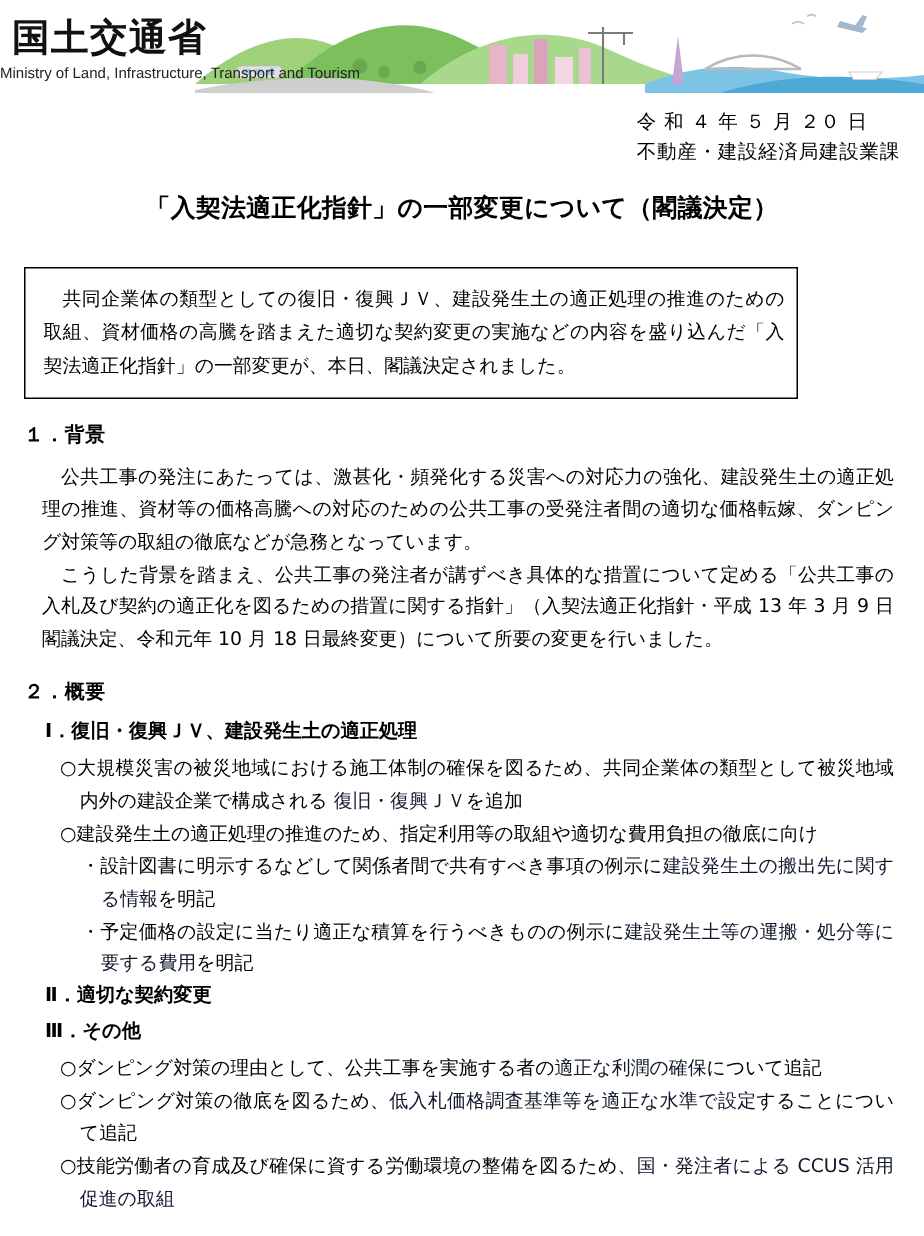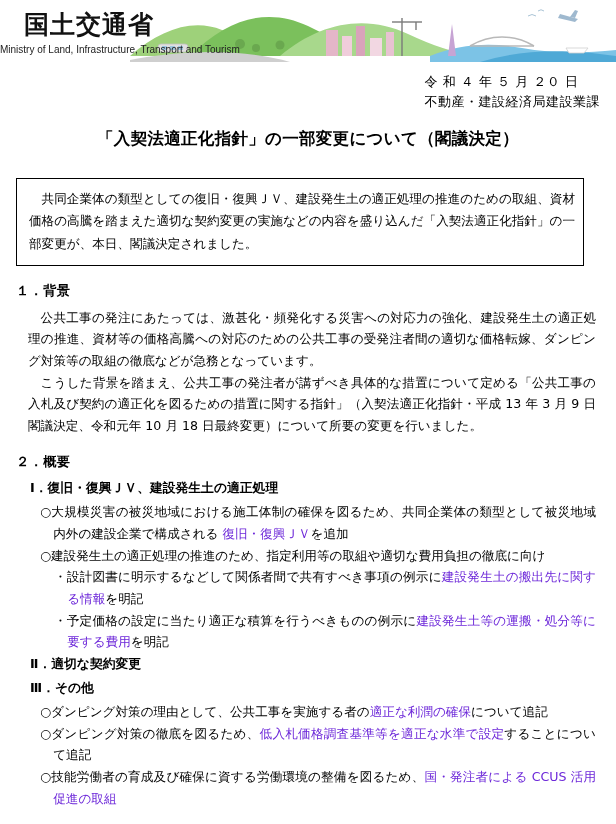--- a/index.html
+++ b/index.html
@@ -33,21 +33,21 @@
   }
 
   .header-band {
     position: relative;
     height: 64px;
     width: 616px;
     overflow: hidden;
   }
   .ministry-ja {
     position: absolute;
-    left: 24px;
+    left: 8px;
     top: 8px;
     font-family: "DejaVu Sans", sans-serif;
     font-size: 25px;
     font-weight: bold;
     letter-spacing: 1px;
     color: #111111;
     white-space: nowrap;
   }
   .ministry-en {
     position: absolute;
@@ -89,21 +89,21 @@
     font-size: 16.5px;
     font-weight: bold;
     letter-spacing: 0.3px;
   }
 
   
   .summary-box {
     position: absolute;
     top: 178px;
     left: 16px;
-    width: 568px;
+    width: 516px;
     box-sizing: border-box;
     border: 1px solid #000000;
     padding: 9px 8px 10px 12px;
     font-family: "DejaVu Sans", sans-serif;
     font-size: 12.6px;
     line-height: 1.78;
     text-align: justify;
   }
   .summary-box p {
     margin: 0;
@@ -143,21 +143,21 @@
     text-indent: -1.05em;
     padding-left: 1.05em;
     text-align: justify;
   }
   .subbullet {
     margin: 0 6px 0 40px;
     text-indent: -1.05em;
     padding-left: 1.05em;
     text-align: justify;
   }
-  .red { color: #6d28d9; }
+  .red { color: #0f172a; }
 </style>
 </head>
 <body>
 
 <div class="page">
 
   <div class="press-release">Press Release</div>
 
   <div class="header-band">
     <svg class="band-art" viewBox="0 0 486 62" preserveAspectRatio="none">

